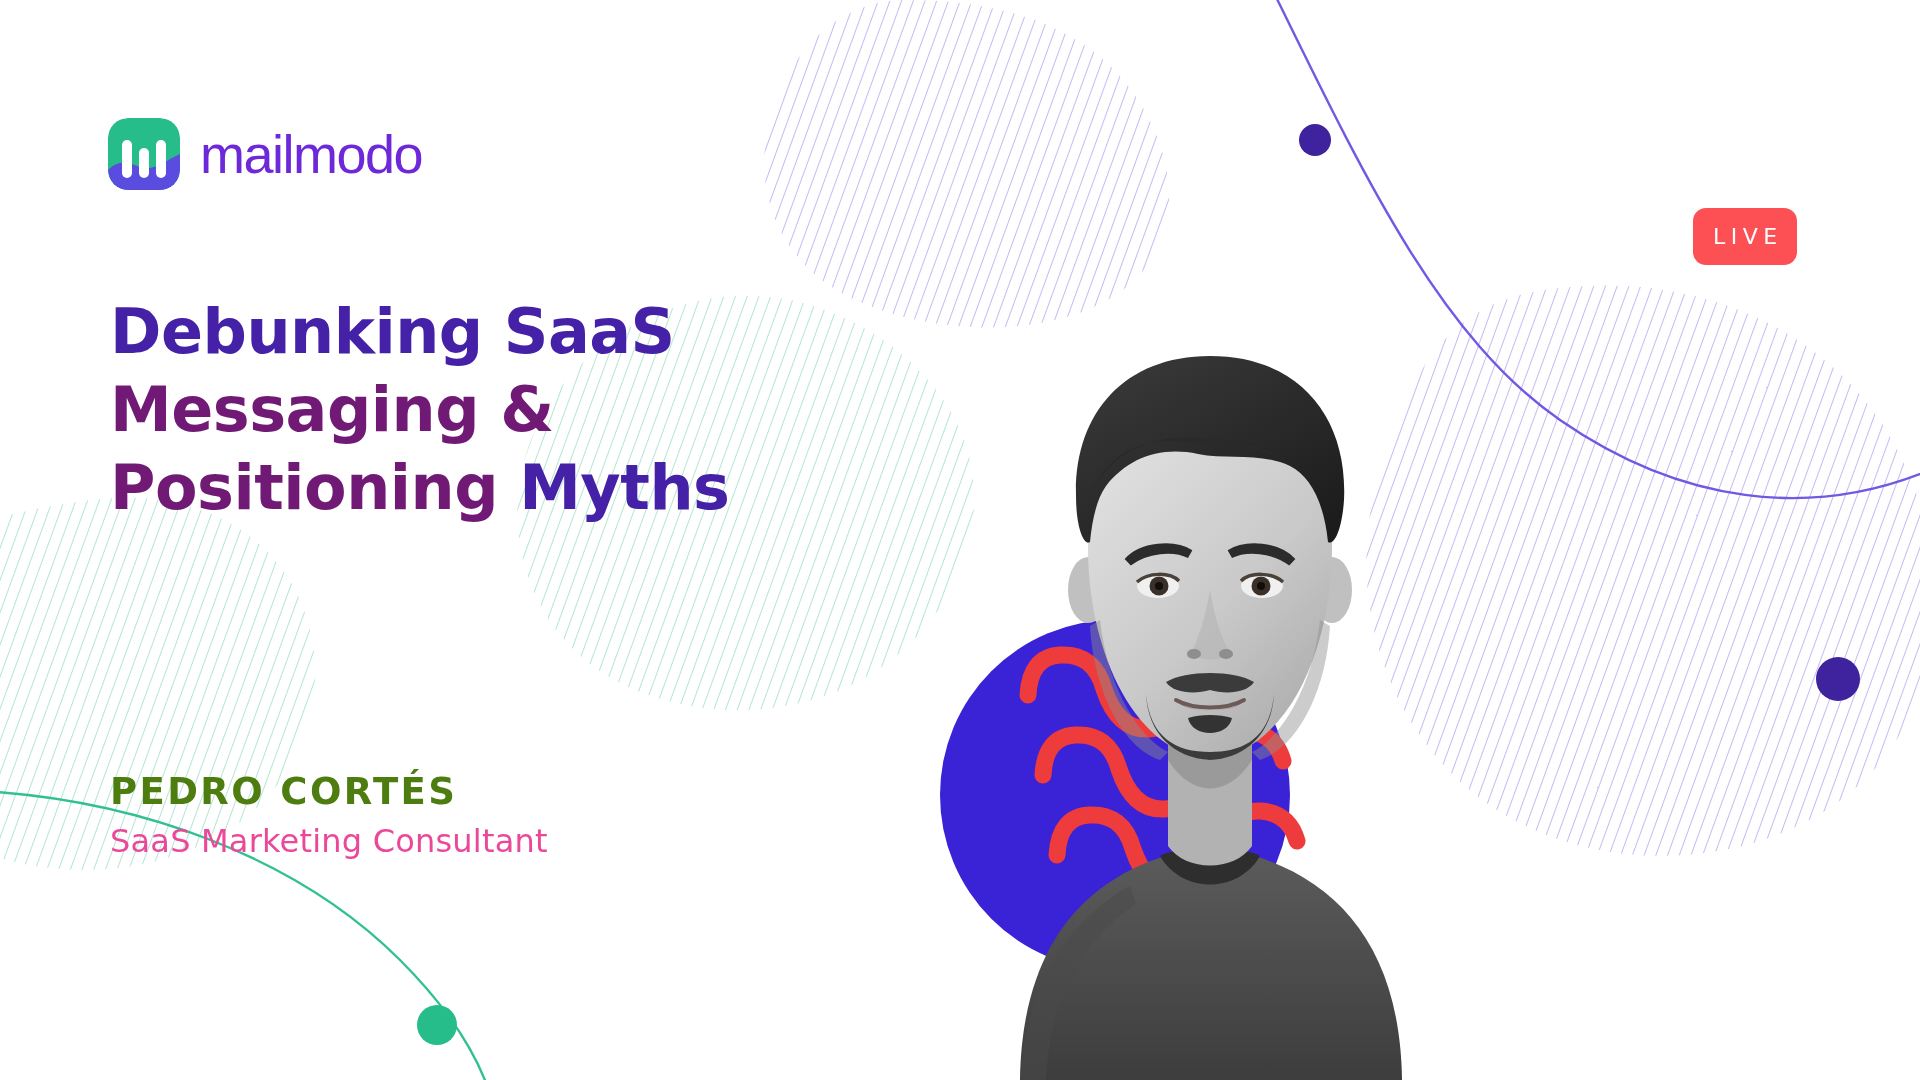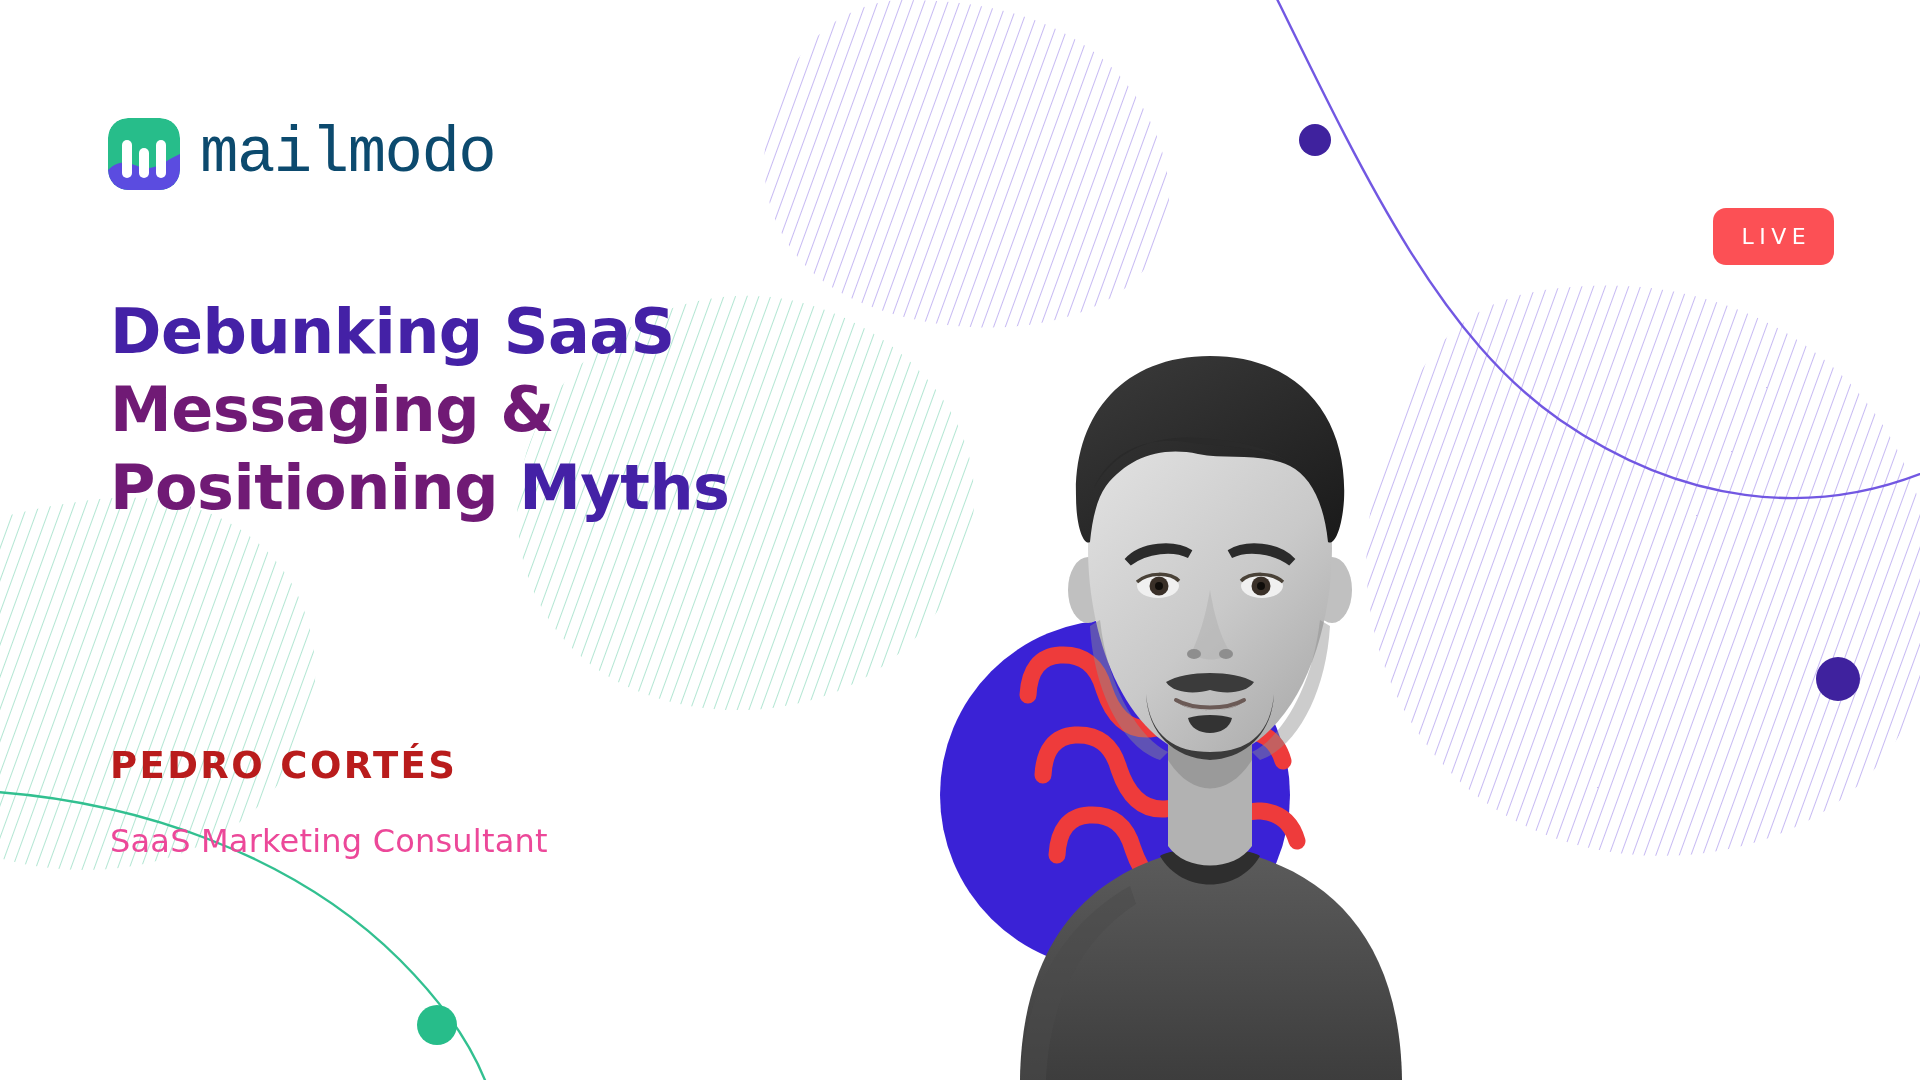--- a/index.html
+++ b/index.html
@@ -23,68 +23,68 @@
   
   #logo-block {
     position:absolute; left:108px; top:118px;
     display:flex; align-items:center; gap:20px;
   }
   #logo-mark {
     width:72px; height:72px; border-radius:20px;
     overflow:hidden; position:relative; flex:0 0 auto;
   }
   #logo-wordmark {
-    font-size:64px; line-height:1;
-    font-weight:400; color:#0c4a6e;
+    font-size:54px; line-height:1;
+    font-weight:400; color:#6d28d9;
     letter-spacing:-1.5px;
-    font-family:Liberation Mono, monospace;
+    font-family:Liberation Sans, sans-serif;
   }
 
   
   #headline {
     position:absolute; left:110px; top:262px;
     width:800px;
     font-family:"DejaVu Sans", sans-serif;
     font-weight:bold;
     font-size:62px;
     line-height:78px;
     letter-spacing:-0.5px;
     margin-top:31px;
   }
   .hl-line { display:block; white-space:nowrap; }
   .c-purple { color:#4421a6; }
   .c-green  { color:#701a75; }
 
   
   #speaker-name {
-    position:absolute; left:110px; top:744px;
+    position:absolute; left:110px; top:770px;
     font-family:"DejaVu Sans", sans-serif;
     font-weight:bold;
     font-size:37px;
     letter-spacing:2.4px;
-    color:#b91c1c;
+    color:#4d7c0f;
     white-space:nowrap;
   }
   #speaker-role {
     position:absolute; left:110px; top:822px;
     font-family:"DejaVu Sans", sans-serif;
     font-weight:400;
     font-size:32px;
     letter-spacing:0.2px;
     color:#ec4899;
     white-space:nowrap;
   }
 
   
   #live-badge {
     position:absolute; left:1693px; top:208px;
-    width:121px; height:57px;
+    width:104px; height:57px;
     background:#fc5055;
     border-radius:13px;
-    display:flex; align-items:center; justify-content:center;margin-left:20px;
+    display:flex; align-items:center; justify-content:center;
   }
   #live-badge span {
     color:#ffffff;
     font-family:"DejaVu Sans", sans-serif;
     font-size:22px;
     font-weight:400;
     letter-spacing:5.5px;
     text-indent:5.5px;
   }
 

